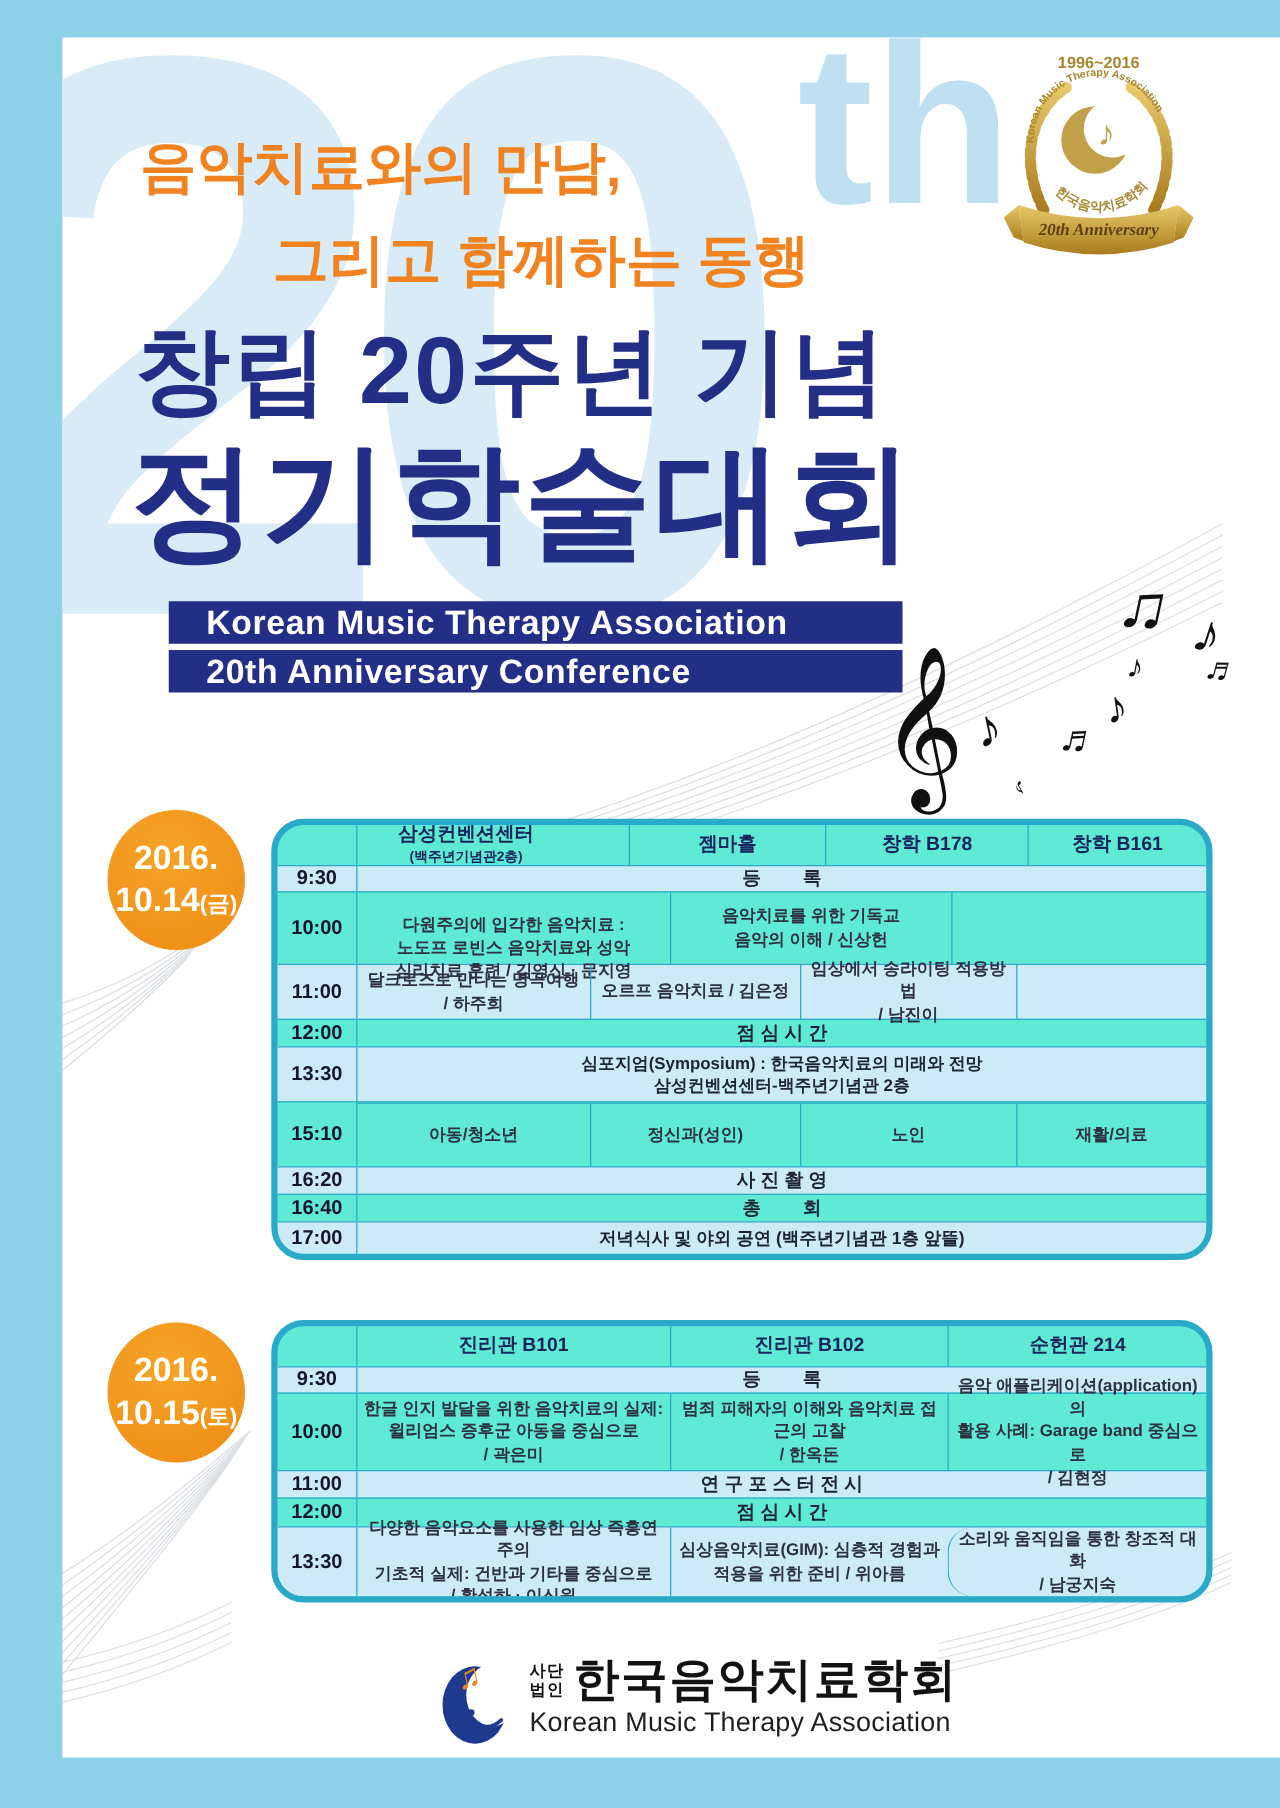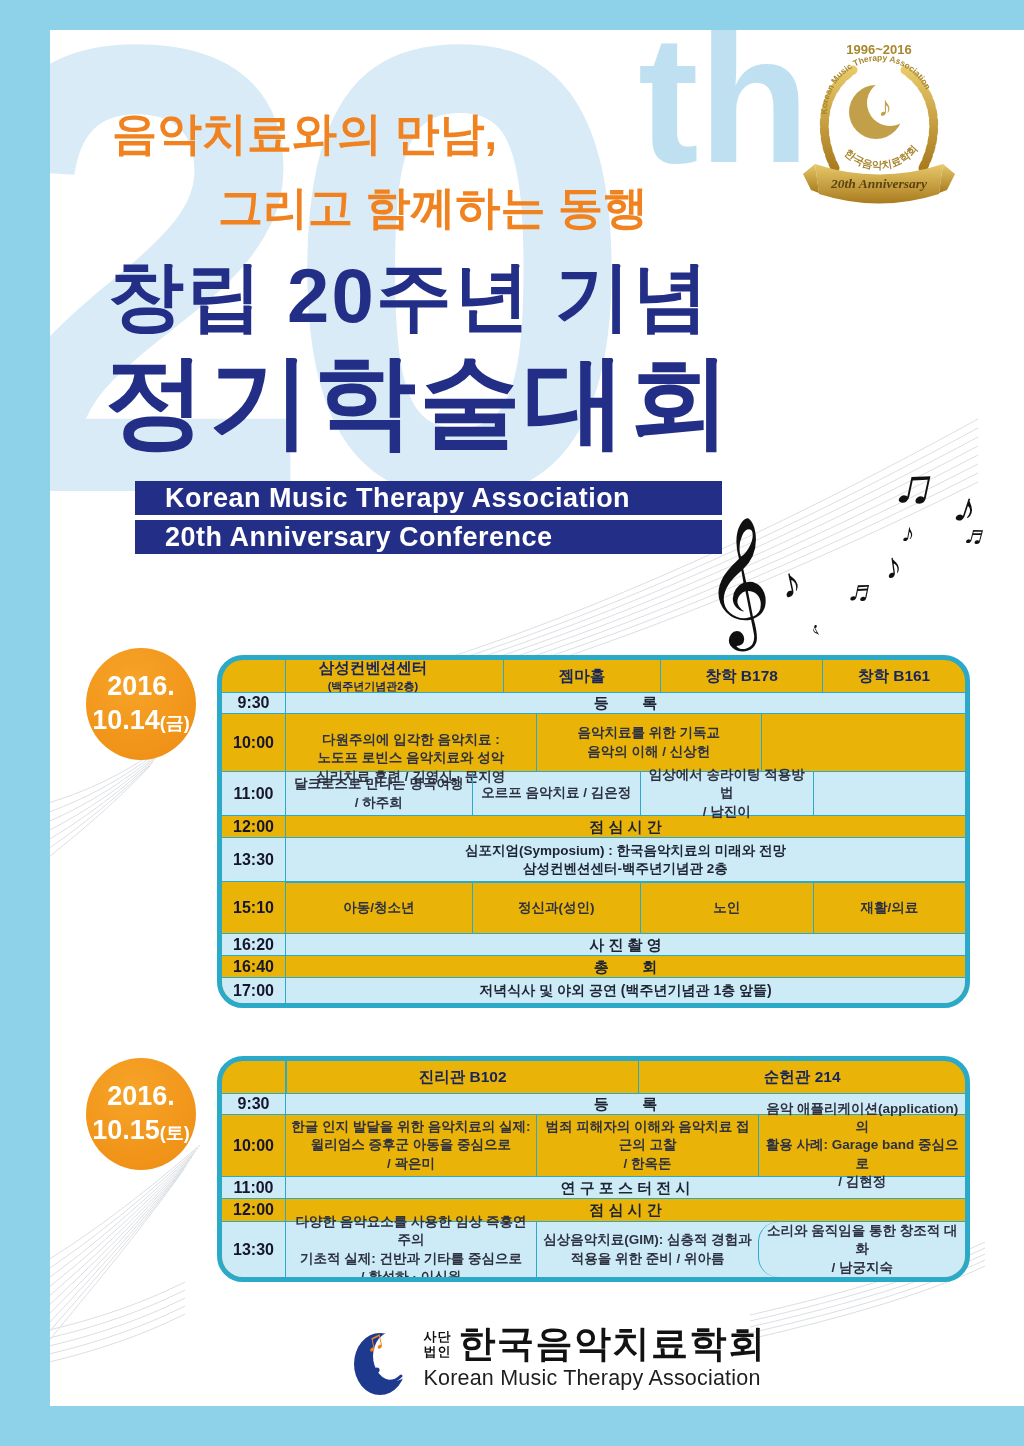--- a/index.html
+++ b/index.html
@@ -41,21 +41,21 @@
     position:absolute;left:36px;width:110px;height:112px;z-index:3;border-radius:50%;
     background:radial-gradient(circle at 42% 30%, #F6A428, #EE8C12);
     color:#fff;display:flex;flex-direction:column;align-items:center;justify-content:center;
     font-weight:800;font-size:27px;line-height:1.25;text-align:center;
   }
   .dc1{top:618px;} .dc2{top:1028px;}
   .date-circle .sfx{font-size:18px;font-weight:800;}
   .date-line2{white-space:nowrap;}
   
   .tbl{
-    position:absolute;left:167px;width:753px;z-index:3;background:#eab308;
+    position:absolute;left:167px;width:753px;z-index:3;background:#5eead4;
     border:5px solid #2BA9C8;border-radius:26px;overflow:hidden;box-sizing:border-box;
   }
   .t1{top:625px;} .t2{top:1026px;}
   .trow{display:flex;border-top:1.5px solid #2BA9C8;box-sizing:border-box;}
   .trow.first{border-top:none;}
   .tcell-time{
     flex:0 0 64px;display:flex;align-items:center;justify-content:center;
     font-weight:bold;font-size:16px;color:#15152d;border-right:1.5px solid #2BA9C8;box-sizing:border-box;
   }
   .vcell{
@@ -252,20 +252,23 @@
   </div>
 
   <div class="date-circle dc2">
     <div>2016.</div>
     <div class="date-line2"><span>10.15</span><span class="sfx">(토)</span></div>
   </div>
 
   <div class="tbl t2">
     <div class="trow first" style="height:32px;">
       <div class="tcell-time"></div>
+      <div class="vcell hcell" style="flex:255 1 0;">
+          <span>진리관 B101</span>
+        </div>
       <div class="vcell hcell bl" style="flex:225 1 0;">
           <span>진리관 B102</span>
         </div>
       <div class="vcell hcell bl" style="flex:208 1 0;">
           <span>순헌관 214</span>
         </div>
     </div>
     <div class="trow row-blue" style="height:21px;">
       <div class="tcell-time">9:30</div>
       <div class="spancell">등        록</div>

